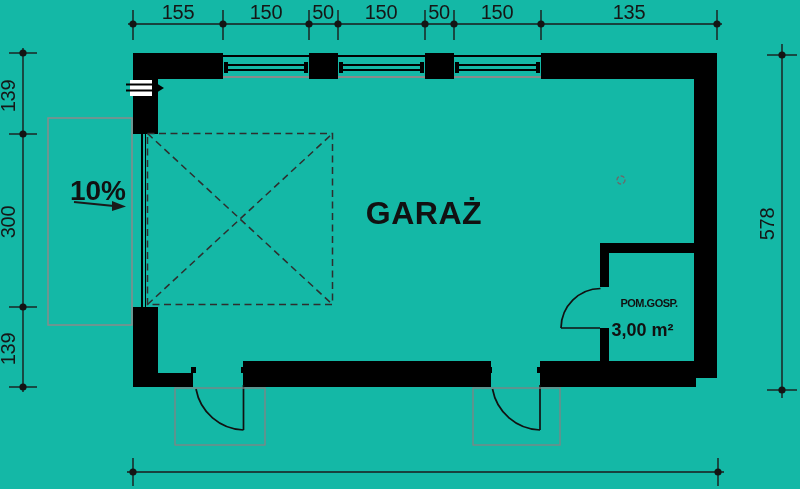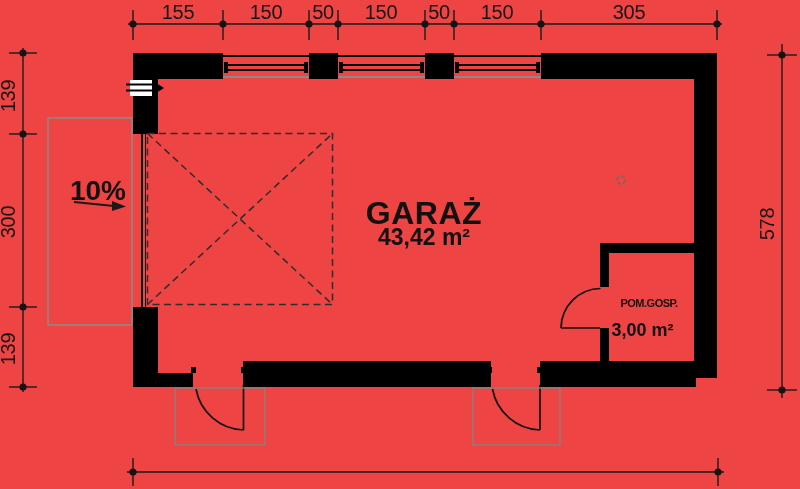--- a/index.html
+++ b/index.html
@@ -1,17 +1,17 @@
 <!DOCTYPE html>
 <html><head>
 <meta charset="utf-8">
 <style>
   html,body{margin:0;padding:0;background:#fff;}
   .stage{
-    position:relative;width:800px;height:489px;background:#ef4444;overflow:hidden;
+    position:relative;width:800px;height:489px;background:#14b8a6;overflow:hidden;
     font-family:"Liberation Sans",sans-serif;color:#111;
   }
   .wall{position:absolute;background:#000;}
   .winline{position:absolute;background:#000;}
   .winline.gray{background:#8a8a8a;}
   .txt{position:absolute;color:#111;}
   .dim{
     font-size:20px;line-height:24px;letter-spacing:-0.3px;color:#161616;
     text-align:center;white-space:nowrap;
   }
@@ -159,30 +159,29 @@
         <circle cx="718" cy="472" r="3.6"></circle>
     </g>
   </svg>
 
   <div class="txt dim" style="left:148px;top:0;width:60px">155</div>
   <div class="txt dim" style="left:236px;top:0;width:60px">150</div>
   <div class="txt dim" style="left:293px;top:0;width:60px">50</div>
   <div class="txt dim" style="left:351px;top:0;width:60px">150</div>
   <div class="txt dim" style="left:409px;top:0;width:60px">50</div>
   <div class="txt dim" style="left:467px;top:0;width:60px">150</div>
-  <div class="txt dim" style="left:599px;top:0;width:60px">305</div>
+  <div class="txt dim" style="left:599px;top:0;width:60px">135</div>
 
   <div class="txt dim rot" style="left:-22px;top:84px;width:60px">139</div>
   <div class="txt dim rot" style="left:-22px;top:210px;width:60px">300</div>
   <div class="txt dim rot" style="left:-22px;top:337px;width:60px">139</div>
 
   <div class="txt dim rot" style="left:737px;top:212px;width:60px">578</div>
 
 
   <div class="txt room-name" style="left:324px;top:195px;width:200px;font-size:32px;letter-spacing:0.5px">GARAŻ</div>
-  <div class="txt room-name" style="left:324px;top:224px;width:200px;font-size:23px">43,42 m²</div>
 
   <div class="txt room-name" style="left:599px;top:297px;width:100px;font-size:11px;letter-spacing:-0.5px">POM.GOSP.</div>
   <div class="txt room-name" style="left:595px;top:320px;width:95px;font-size:18px">3,00 m²</div>
 
   <div class="txt room-name" style="left:68px;top:175px;width:60px;font-size:28px">10%</div>
 
 </div>
 
 </body></html>

